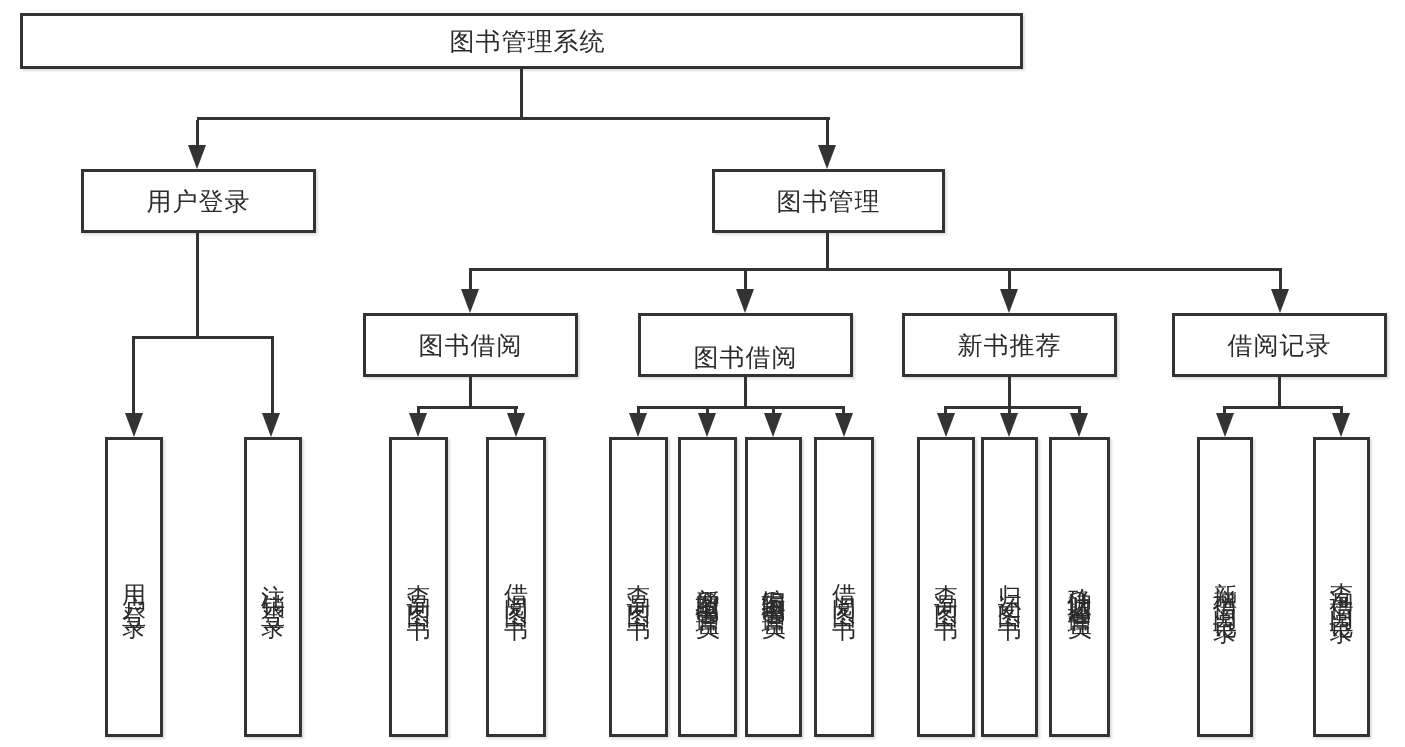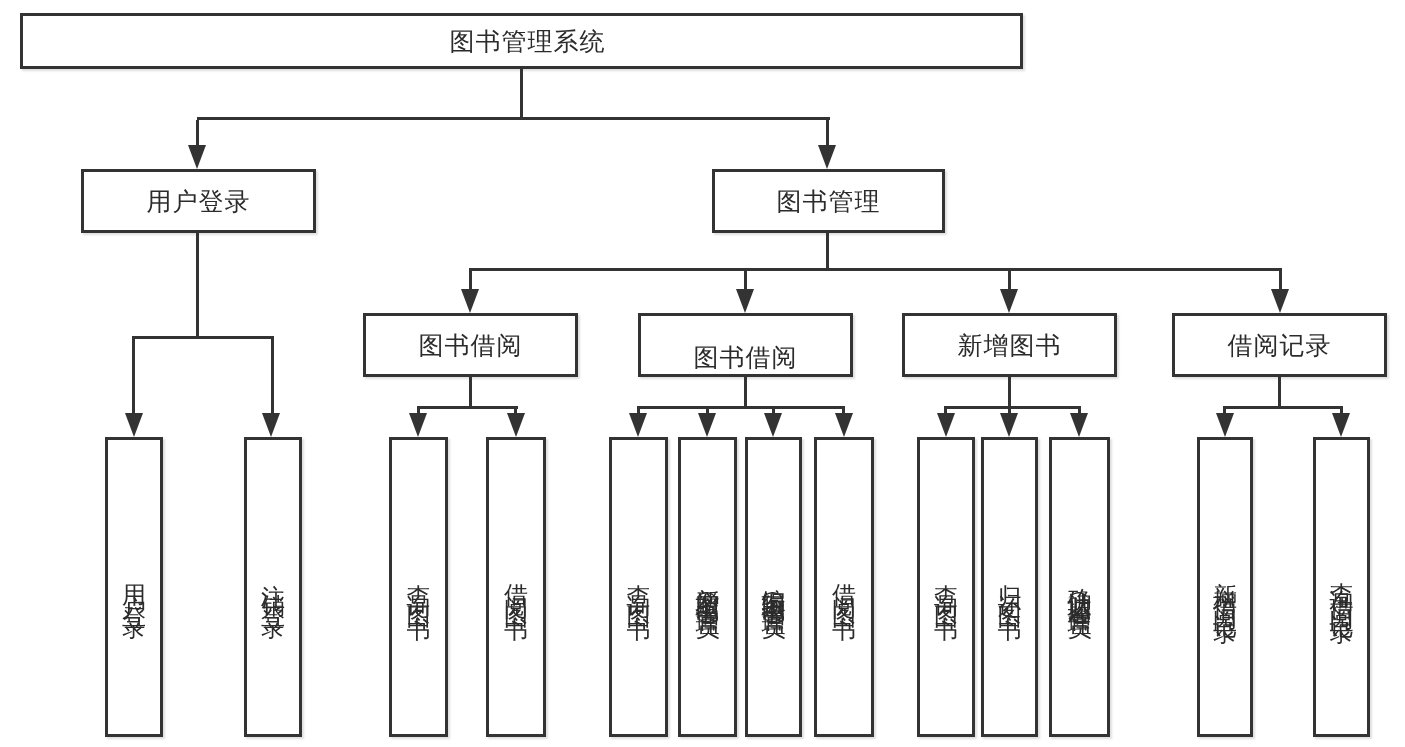--- a/index.html
+++ b/index.html
@@ -48,21 +48,21 @@
 
   <div class="box hbox" style="left:363px; top:313px; width:215px; height:64px;">
     <span>图书借阅</span>
   </div>
 
   <div class="box hbox" style="left:638px; top:313px; width:215px; height:64px;align-items:flex-end;">
     <span>图书借阅</span>
   </div>
 
   <div class="box hbox" style="left:902px; top:313px; width:215px; height:64px;">
-    <span>新增图书</span>
+    <span>新书推荐</span>
   </div>
 
   <div class="box hbox" style="left:1172px; top:313px; width:215px; height:64px;">
     <span>借阅记录</span>
   </div>
 
   <div class="box vbox v4" style="left:105px; top:437px; width:58px; height:300px;">
     <span>用户登录</span>
   </div>
 

